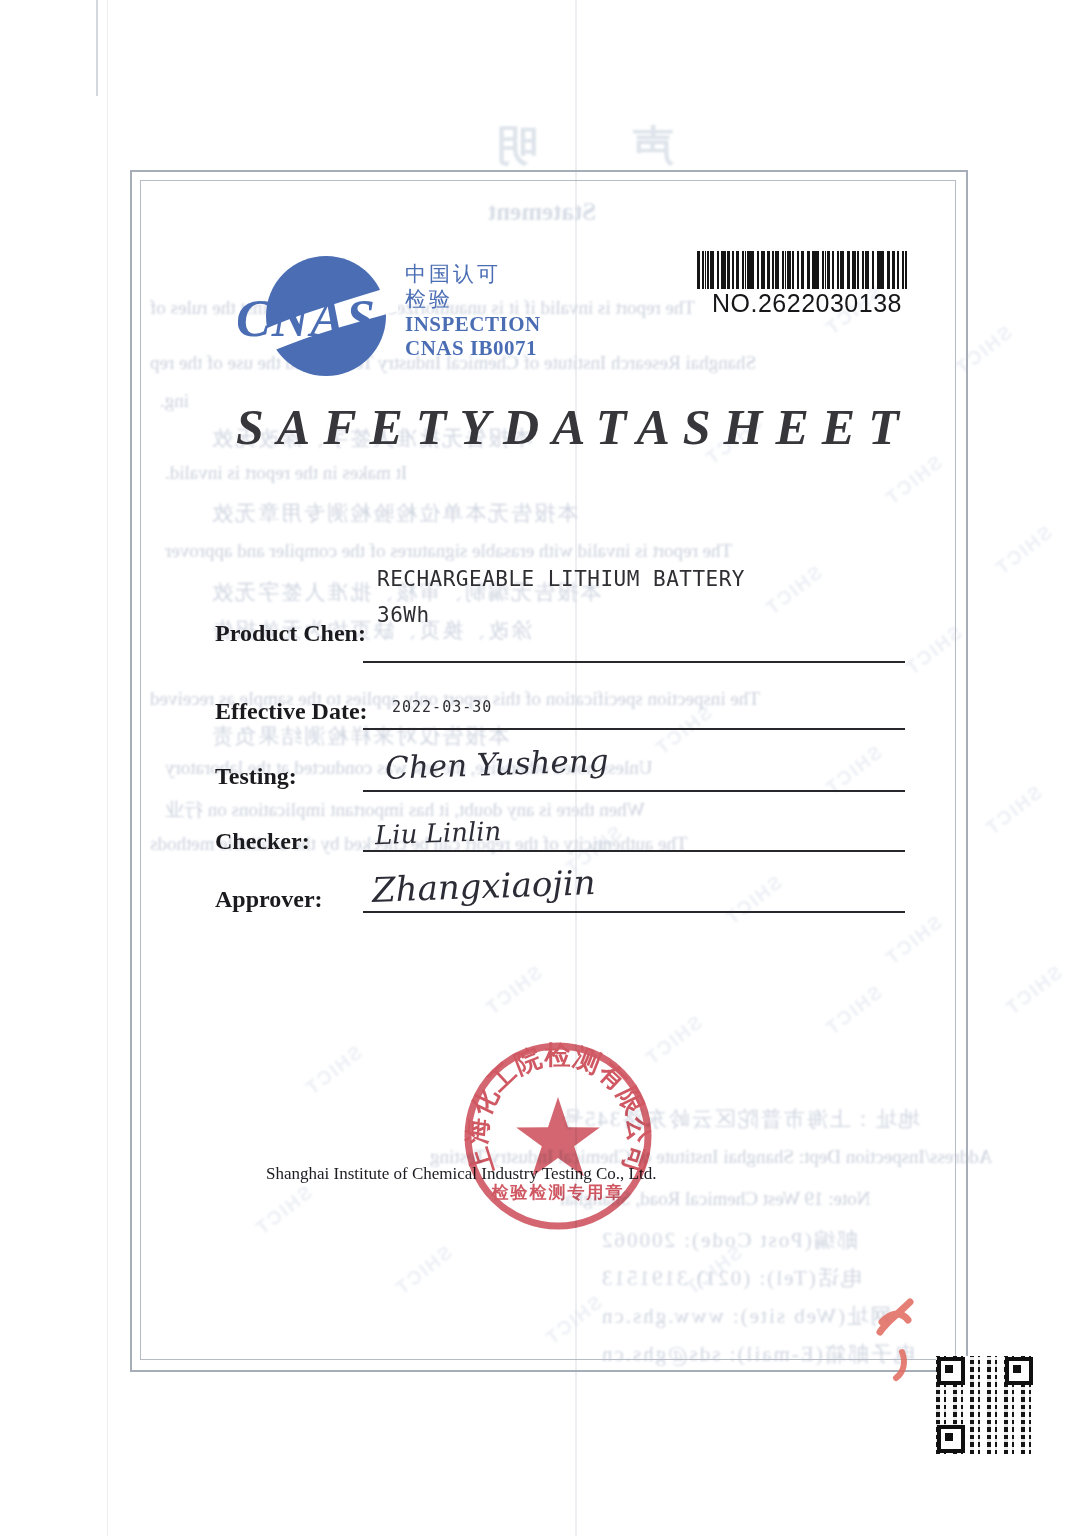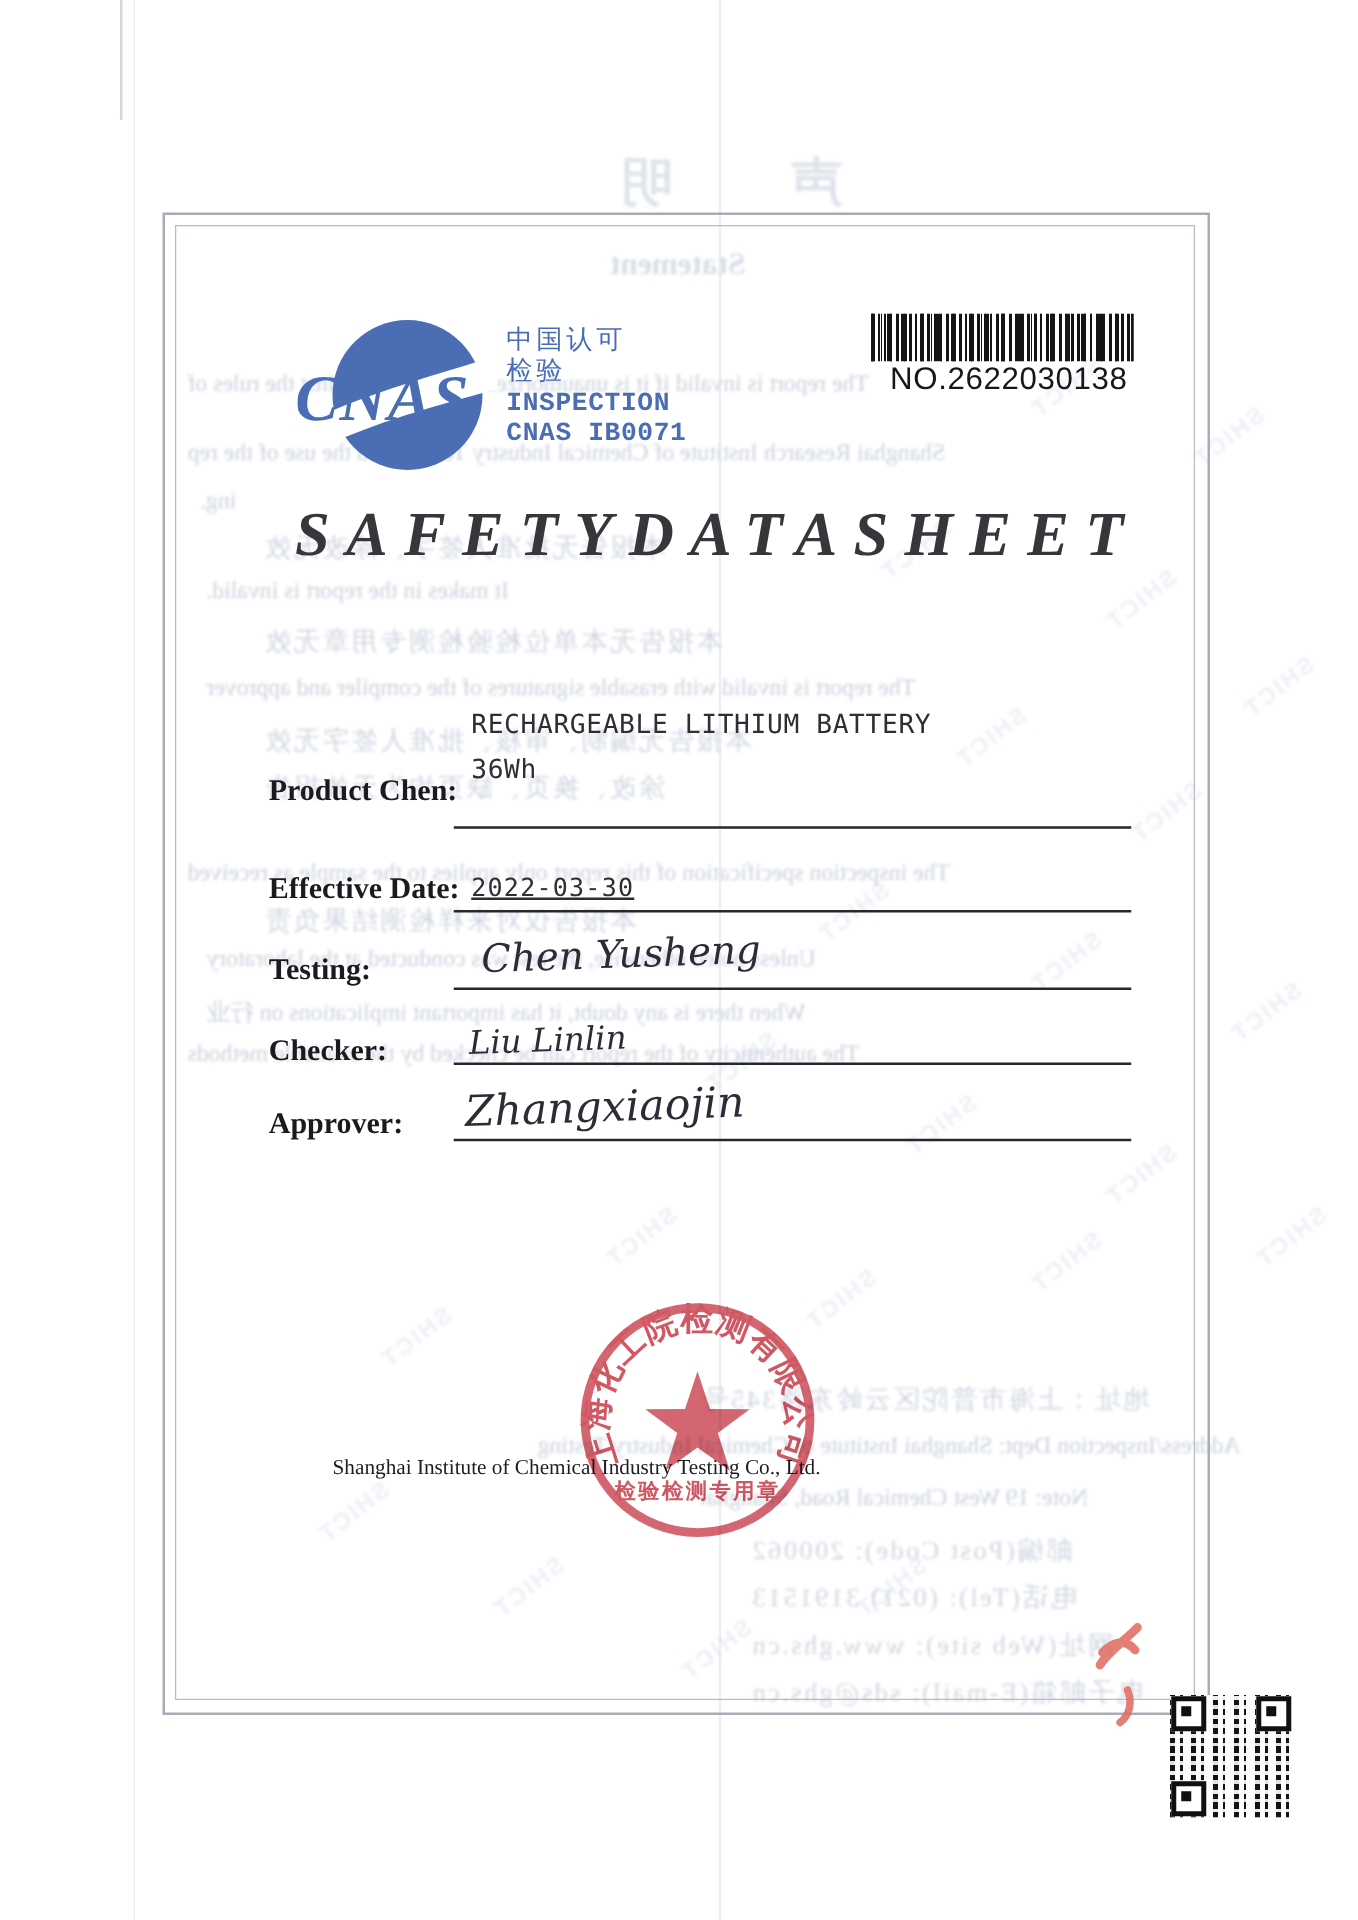--- a/index.html
+++ b/index.html
@@ -22,21 +22,21 @@
 
   
   .frame-outer{position:absolute;left:130px;top:170px;width:834px;height:1198px;
                border:2px solid #a7adb6;}
   .frame-inner{position:absolute;left:140px;top:180px;width:814px;height:1178px;
                border:1px solid #b7bcc4;}
 
   
   .cnas-svg{position:absolute;left:238px;top:252px;width:160px;height:130px;}
   .cnas-text{position:absolute;left:405px;top:262px;color:#4a6db4;line-height:1.18;
-             font-family:Liberation Mono, monospace;font-size:21px;}
+             font-family:Liberation Serif, serif;font-size:21px;}
   .cnas-text .cn{font-size:21px;letter-spacing:3px;}
   .cnas-text .en{font-weight:bold;letter-spacing:.5px;}
 
   
   .barcode{position:absolute;left:697px;top:251px;width:210px;height:38px;
     background:
       repeating-linear-gradient(90deg,#151515 0 2px,rgba(0,0,0,0) 2px 5px),
       repeating-linear-gradient(90deg,#151515 0 1px,rgba(0,0,0,0) 1px 8px),
       repeating-linear-gradient(90deg,#151515 0 3px,rgba(0,0,0,0) 3px 13px);}
   .barcode-num{position:absolute;left:712px;top:289px;width:200px;
@@ -47,21 +47,21 @@
   .doc-title{position:absolute;left:236px;top:398px;font-style:italic;font-weight:bold;
     font-size:50px;letter-spacing:13px;color:#36363b;font-family:"Liberation Serif",serif;
     white-space:nowrap;}
 
   
   .flabel{position:absolute;left:215px;font-weight:bold;font-size:24px;color:#1b1b1f;
           font-family:"Liberation Serif",serif;white-space:nowrap;}
   .mono{font-family:"DejaVu Sans Mono",monospace;color:#2e2e33;}
   .pvalue{position:absolute;left:377px;top:561px;font-size:21px;line-height:36px;
           letter-spacing:.5px;white-space:nowrap;}
-  .dvalue{position:absolute;left:377px;top:698px;font-size:20px;letter-spacing:1px;text-decoration:underline;}
+  .dvalue{position:absolute;left:392px;top:698px;font-size:15px;letter-spacing:1px;}
   .rule{position:absolute;left:363px;width:542px;border-top:2px solid #27272c;}
   .hand{position:absolute;font-family:"DejaVu Serif",serif;font-style:italic;
         color:#2c2c36;white-space:nowrap;transform:rotate(-2deg);}
 
   
   .company{position:absolute;left:266px;top:1164px;font-size:17px;color:#1c1c22;
            font-family:Liberation Serif, serif;white-space:nowrap;}
   .stamp{position:absolute;left:458px;top:1036px;width:200px;height:200px;
          mix-blend-mode:multiply;opacity:.88;}
 

